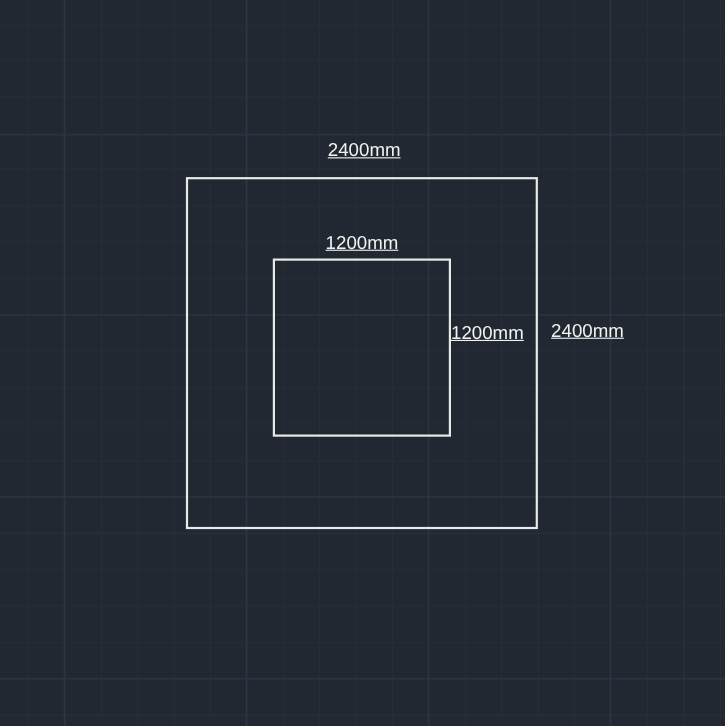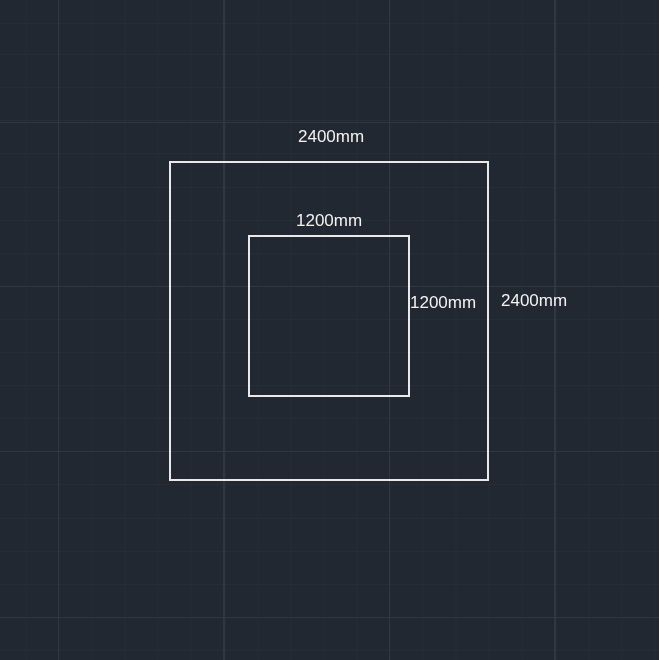--- a/index.html
+++ b/index.html
@@ -33,20 +33,21 @@
   }
   .square.outer{left:169px;top:161px;width:320px;height:320px;}
   .square.inner{left:248px;top:235px;width:162px;height:162px;}
   .dim-label{
     position:absolute;
     color:var(--text);
     font-size:17px;
     line-height:17px;
     white-space:nowrap;
     user-select:none;
+    text-decoration:underline;
   }
   .label-outer-top  {left:298px;top:128px;}
   .label-inner-top  {left:296px;top:212px;}
   .label-inner-right{left:410px;top:294px;}
   .label-outer-right{left:501px;top:292px;}
 </style>
 </head>
 <body>
 
 <div class="canvas">

